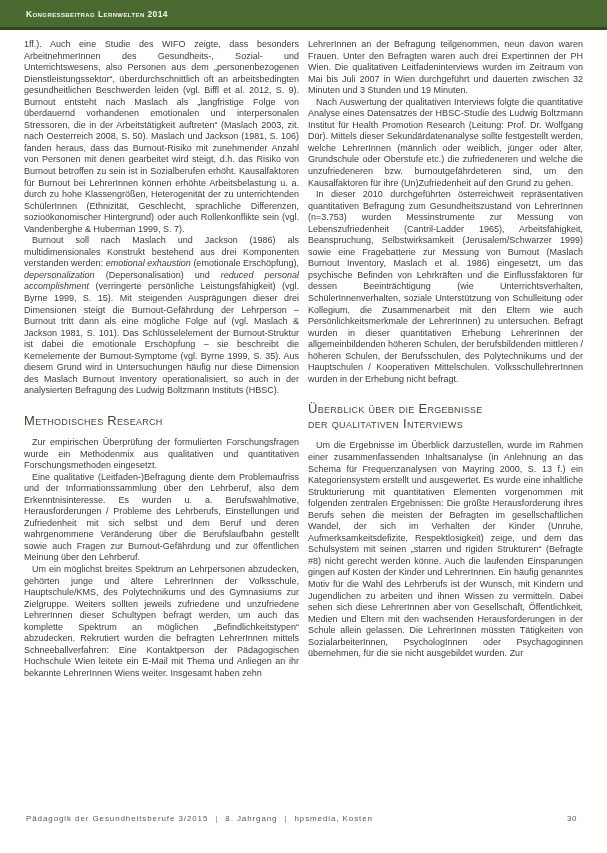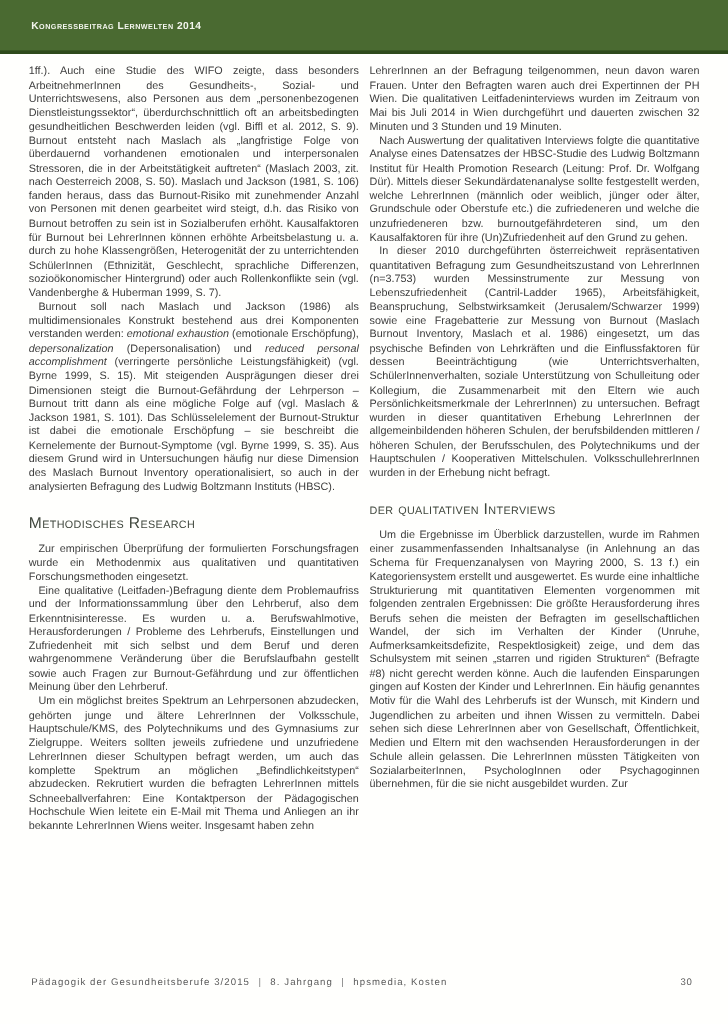--- a/index.html
+++ b/index.html
@@ -11,21 +11,21 @@
     width: 607px;
     height: 853px;
     background: #fffffd;
     overflow: hidden;
     display: flex;
     flex-direction: column;
   }
 
   
   .topbar {
-    height: 45px;
+    height: 30px;
     background: #4a6a31;
     border-bottom: 3px solid #2e4a1b;
     display: flex;
     align-items: center;
     justify-content: space-between;
     padding: 0 24px 0 26px;
     flex: 0 0 auto;
     gap: 46px;
   }
   .topbar-left {
@@ -113,25 +113,26 @@
       <p class="indent"><span>Burnout soll nach Maslach und Jackson (1986) als multidimensionales Konstrukt bestehend aus drei Komponenten verstanden werden: </span><em>emotional exhaustion</em><span> (emotionale Erschöpfung), </span><em>depersonalization</em><span> (Depersonalisation) und </span><em>reduced personal accomplishment</em><span> (verringerte persönliche Leistungsfähigkeit) (vgl. Byrne 1999, S. 15). Mit steigenden Ausprägungen dieser drei Dimensionen steigt die Burnout-Gefährdung der Lehrperson – Burnout tritt dann als eine mögliche Folge auf (vgl. Maslach &amp; Jackson 1981, S. 101). Das Schlüsselelement der Burnout-Struktur ist dabei die emotionale Erschöpfung – sie beschreibt die Kernelemente der Burnout-Symptome (vgl. Byrne 1999, S. 35). Aus diesem Grund wird in Untersuchungen häufig nur diese Dimension des Maslach Burnout Inventory operationalisiert, so auch in der analysierten Befragung des Ludwig Boltzmann Instituts (HBSC).</span></p>
 
       <h2 class="section-heading">Methodisches Research</h2>
 
       <p class="indent">Zur empirischen Überprüfung der formulierten Forschungsfragen wurde ein Methodenmix aus qualitativen und quantitativen Forschungsmethoden eingesetzt.</p>
       <p class="indent">Eine qualitative (Leitfaden-)Befragung diente dem Problemaufriss und der Informationssammlung über den Lehrberuf, also dem Erkenntnisinteresse. Es wurden u. a. Berufswahlmotive, Herausforderungen / Probleme des Lehrberufs, Einstellungen und Zufriedenheit mit sich selbst und dem Beruf und deren wahrgenommene Veränderung über die Berufslaufbahn gestellt sowie auch Fragen zur Burnout-Gefährdung und zur öffentlichen Meinung über den Lehrberuf.</p>
       <p class="indent">Um ein möglichst breites Spektrum an Lehrpersonen abzudecken, gehörten junge und ältere LehrerInnen der Volksschule, Hauptschule/KMS, des Polytechnikums und des Gymnasiums zur Zielgruppe. Weiters sollten jeweils zufriedene und unzufriedene LehrerInnen dieser Schultypen befragt werden, um auch das komplette Spektrum an möglichen „Befindlichkeitstypen“ abzudecken. Rekrutiert wurden die befragten LehrerInnen mittels Schneeballverfahren: Eine Kontaktperson der Pädagogischen Hochschule Wien leitete ein E-Mail mit Thema und Anliegen an ihr bekannte LehrerInnen Wiens weiter. Insgesamt haben zehn</p>
     </div>
 
     <div class="col">
-      <p>LehrerInnen an der Befragung teilgenommen, neun davon waren Frauen. Unter den Befragten waren auch drei Expertinnen der PH Wien. Die qualitativen Leitfadeninterviews wurden im Zeitraum von Mai bis Juli 2014 in Wien durchgeführt und dauerten zwischen 32 Minuten und 3 Stunden und 19 Minuten.</p>
+      <p>LehrerInnen an der Befragung teilgenommen, neun davon waren Frauen. Unter den Befragten waren auch drei Expertinnen der PH Wien. Die qualitativen Leitfadeninterviews wurden im Zeitraum von Mai bis Juli 2007 in Wien durchgeführt und dauerten zwischen 32 Minuten und 3 Stunden und 19 Minuten.</p>
       <p class="indent">Nach Auswertung der qualitativen Interviews folgte die quantitative Analyse eines Datensatzes der HBSC-Studie des Ludwig Boltzmann Institut für Health Promotion Research (Leitung: Prof. Dr. Wolfgang Dür). Mittels dieser Sekundärdatenanalyse sollte festgestellt werden, welche LehrerInnen (männlich oder weiblich, jünger oder älter, Grundschule oder Oberstufe etc.) die zufriedeneren und welche die unzufriedeneren bzw. burnoutgefährdeteren sind, um den Kausalfaktoren für ihre (Un)Zufriedenheit auf den Grund zu gehen.</p>
       <p class="indent">In dieser 2010 durchgeführten österreichweit repräsentativen quantitativen Befragung zum Gesundheitszustand von LehrerInnen (n=3.753) wurden Messinstrumente zur Messung von Lebenszufriedenheit (Cantril-Ladder 1965), Arbeitsfähigkeit, Beanspruchung, Selbstwirksamkeit (Jerusalem/Schwarzer 1999) sowie eine Fragebatterie zur Messung von Burnout (Maslach Burnout Inventory, Maslach et al. 1986) eingesetzt, um das psychische Befinden von Lehrkräften und die Einflussfaktoren für dessen Beeinträchtigung (wie Unterrichtsverhalten, SchülerInnenverhalten, soziale Unterstützung von Schulleitung oder Kollegium, die Zusammenarbeit mit den Eltern wie auch Persönlichkeitsmerkmale der LehrerInnen) zu untersuchen. Befragt wurden in dieser quantitativen Erhebung LehrerInnen der allgemeinbildenden höheren Schulen, der berufsbildenden mittleren / höheren Schulen, der Berufsschulen, des Polytechnikums und der Hauptschulen / Kooperativen Mittelschulen. VolksschullehrerInnen wurden in der Erhebung nicht befragt.</p>
 
       <h2 class="section-heading">
+        <span>Überblick über die Ergebnisse</span>
         <span>der qualitativen Interviews</span>
       </h2>
 
       <p class="indent">Um die Ergebnisse im Überblick darzustellen, wurde im Rahmen einer zusammenfassenden Inhaltsanalyse (in Anlehnung an das Schema für Frequenzanalysen von Mayring 2000, S. 13 f.) ein Kategoriensystem erstellt und ausgewertet. Es wurde eine inhaltliche Strukturierung mit quantitativen Elementen vorgenommen mit folgenden zentralen Ergebnissen: Die größte Herausforderung ihres Berufs sehen die meisten der Befragten im gesellschaftlichen Wandel, der sich im Verhalten der Kinder (Unruhe, Aufmerksamkeitsdefizite, Respektlosigkeit) zeige, und dem das Schulsystem mit seinen „starren und rigiden Strukturen“ (Befragte #8) nicht gerecht werden könne. Auch die laufenden Einsparungen gingen auf Kosten der Kinder und LehrerInnen. Ein häufig genanntes Motiv für die Wahl des Lehrberufs ist der Wunsch, mit Kindern und Jugendlichen zu arbeiten und ihnen Wissen zu vermitteln. Dabei sehen sich diese LehrerInnen aber von Gesellschaft, Öffentlichkeit, Medien und Eltern mit den wachsenden Herausforderungen in der Schule allein gelassen. Die LehrerInnen müssten Tätigkeiten von SozialarbeiterInnen, PsychologInnen oder Psychagoginnen übernehmen, für die sie nicht ausgebildet wurden. Zur</p>
     </div>
 
   </main>
 
   <footer class="pagefooter">
     <span class="footer-left">

